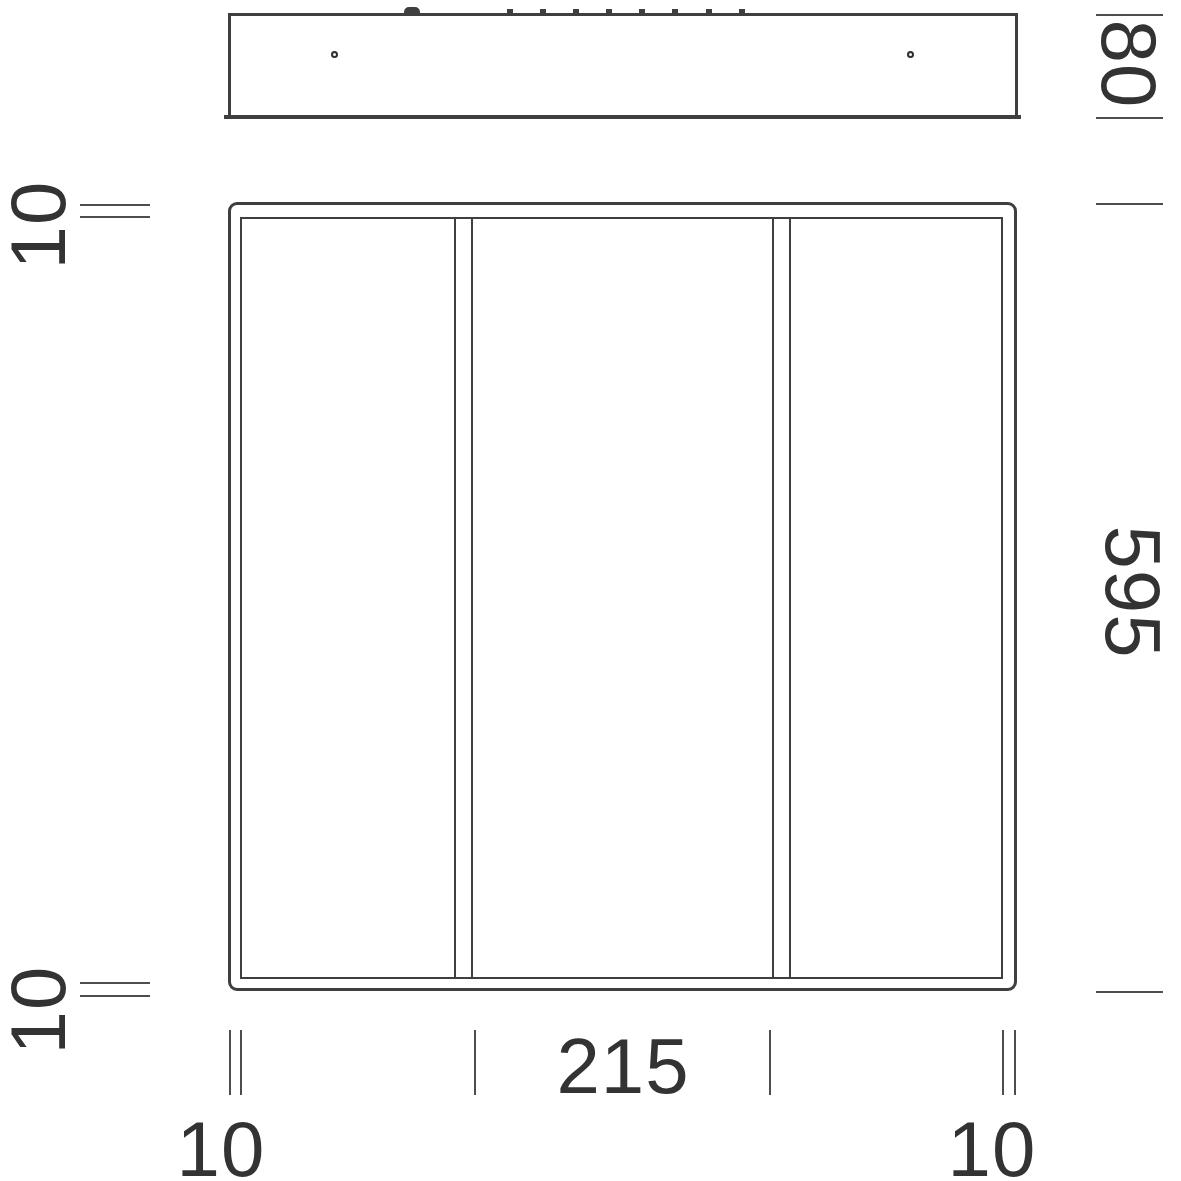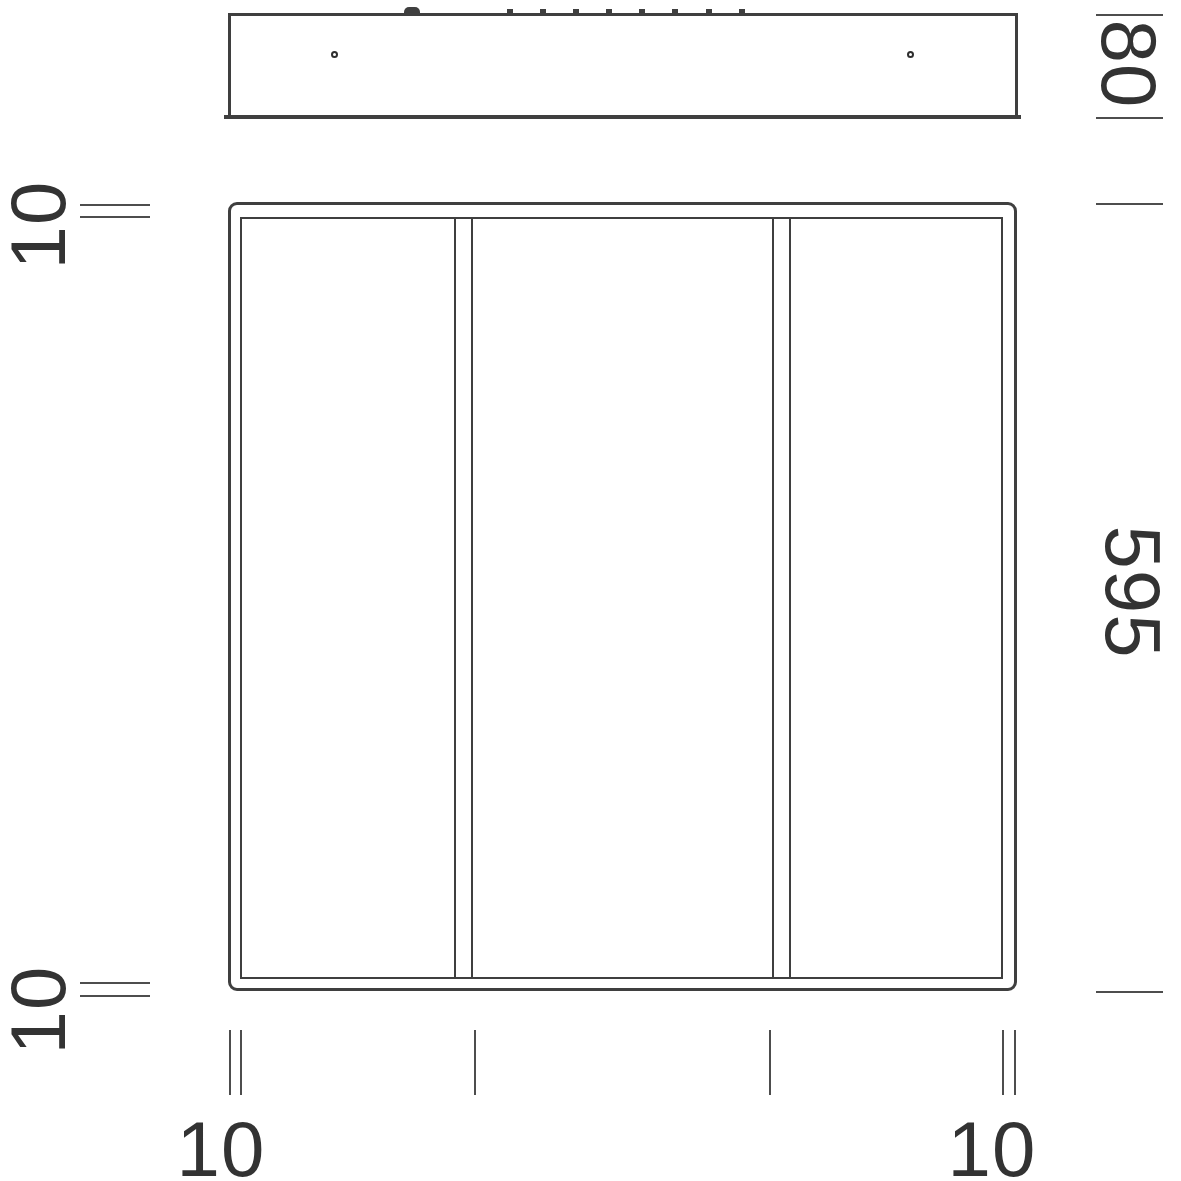--- a/index.html
+++ b/index.html
@@ -139,18 +139,19 @@
   <div class="abs htick left" style="top:995px"></div>
   <div class="abs dim-label rot-ccw" style="left:38px; top:1010px">10</div>
 
   <div class="abs vtick" style="left:229px"></div>
   <div class="abs vtick" style="left:240px"></div>
   <div class="abs vtick" style="left:474px"></div>
   <div class="abs vtick" style="left:769px"></div>
   <div class="abs vtick" style="left:1002px"></div>
   <div class="abs vtick" style="left:1014px"></div>
 
+  <div class="abs dim-label" style="left:623px; top:1066px">215</div>
 
   <div class="abs dim-label" style="left:221px; top:1149px">10</div>
 
   <div class="abs dim-label" style="left:992px; top:1149px">10</div>
 
 </div>
 
 </body></html>

